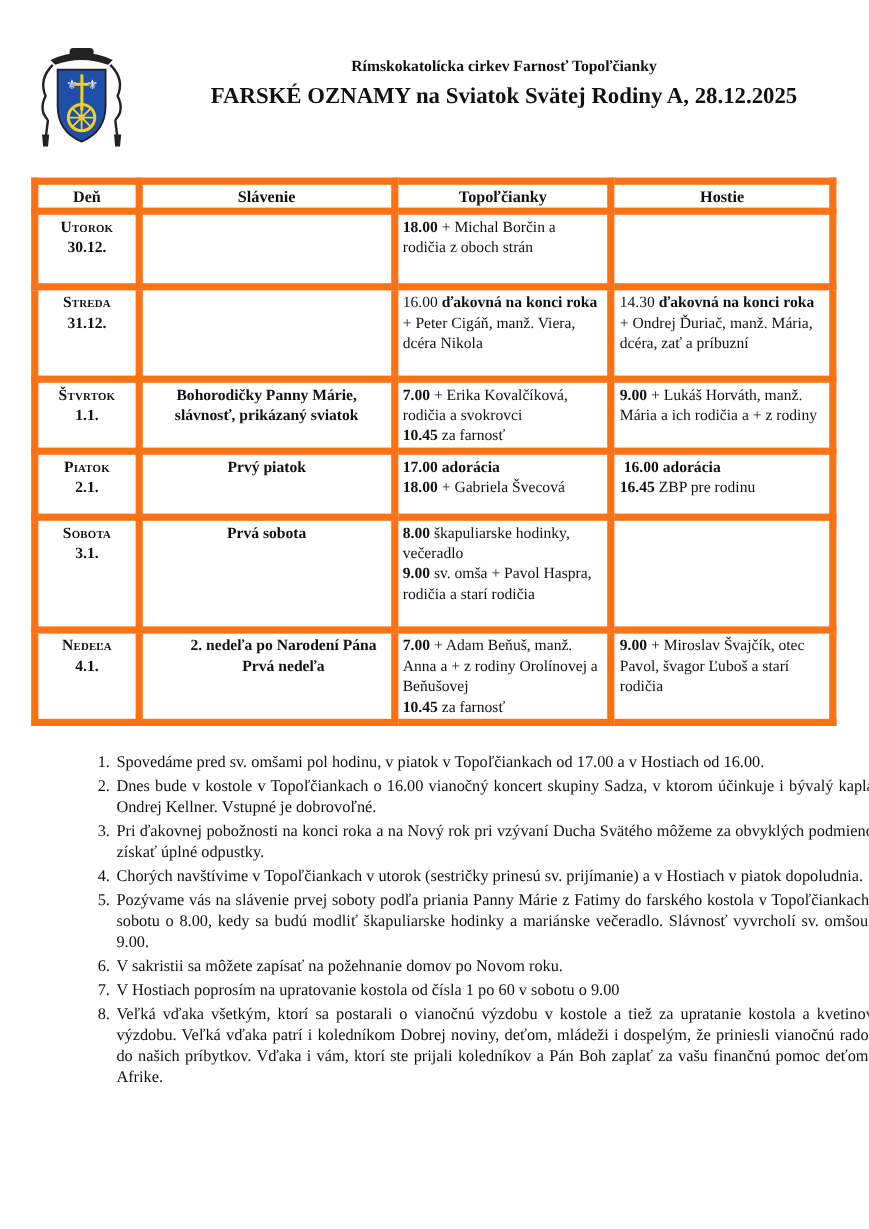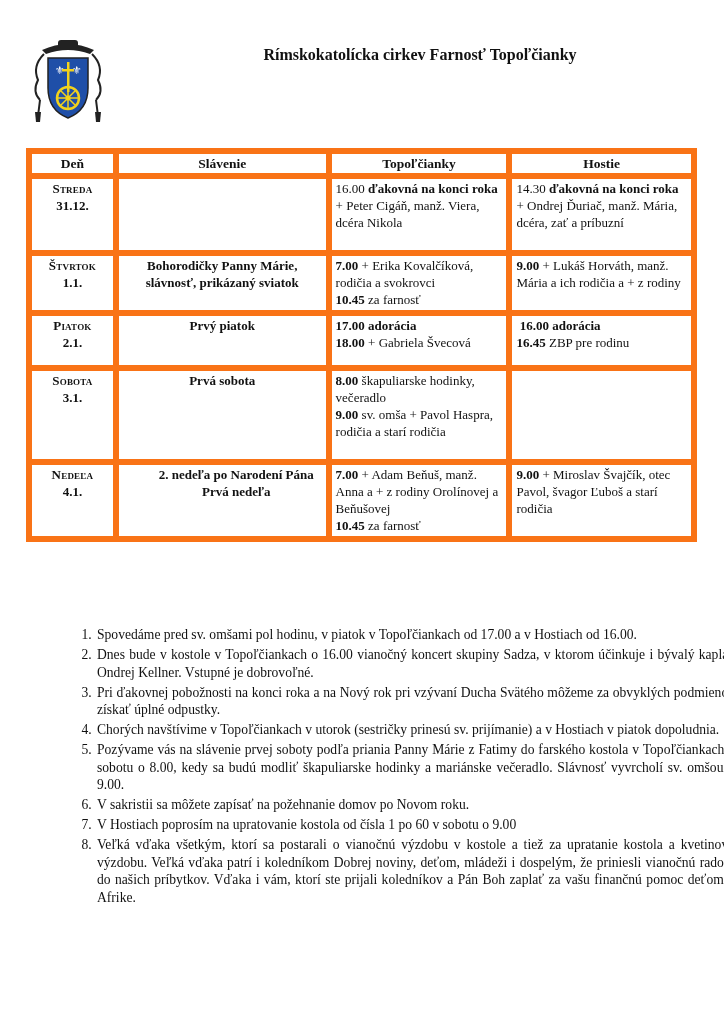--- a/index.html
+++ b/index.html
@@ -1,20 +1,20 @@
 <!DOCTYPE html>
 <html><head>
 <meta charset="utf-8">
 <style>
   html, body { margin: 0; padding: 0; background: #ffffff; }
   body { width: 724px; height: 1024px; position: relative; overflow: hidden;
          font-family: "Liberation Serif", "DejaVu Serif", serif; color: #111; }
   .crest { position: absolute; left: 28px; top: 36px; width: 80px; height: 90px; }
   .title-block { position: absolute; left: 140px; top: 42px; width: 560px; text-align: center; }
-  .title-line1 { font-size: 16px; font-weight: bold; line-height: 26px; }
+  .title-line1 { font-size: 13px; font-weight: bold; line-height: 26px; }
   .title-line2 { font-size: 19px; font-weight: bold; line-height: 26px; }
 
   table.sched { position: absolute; left: 26px; top: 148px; width: 671px;
                 border-collapse: collapse; font-size: 13px; line-height: 17px; }
   table.sched th, table.sched td { border: 6px solid #f97316; vertical-align: top; padding: 1px 4px 2px 4px; }
   table.sched th { font-weight: bold; text-align: center; font-size: 13.5px; padding: 1px 4px; }
   .col-day { width: 77px; text-align: center; }
   .col-cel { width: 190px; text-align: center; font-weight: bold; margin-top: 35px; }
   .col-top { width: 182px; }
   .col-hos { width: 190px; margin-top: 24px; }
@@ -58,34 +58,46 @@
     <rect x="34" y="33" width="12" height="2.5" fill="#f2d21b"></rect>
 
     <circle cx="40" cy="62" r="11" fill="none" stroke="#f2d21b" stroke-width="2.5"></circle>
     <circle cx="40" cy="62" r="2.5" fill="#f2d21b"></circle>
     <path d="M40 51 L40 73 M29 62 L51 62 M32 54 L48 70 M48 54 L32 70" stroke="#f2d21b" stroke-width="1.5"></path>
   </svg>
 </div>
 
 <div class="title-block">
   <div class="title-line1">Rímskokatolícka cirkev Farnosť Topoľčianky</div>
+  <div class="title-line2">FARSKÉ OZNAMY na Sviatok Svätej Rodiny A, 28.12.2025</div>
 </div>
 
 <table class="sched">
   <thead>
     <tr>
       <th class="col-day">Deň</th>
       <th class="col-cel">Slávenie</th>
       <th class="col-top">Topoľčianky</th>
       <th class="col-hos">Hostie</th>
     </tr>
   </thead>
   <tbody>
 
 
+    <tr class="r2">
+      <td class="col-day">
+        <div class="dayname">Utorok</div>
+        <div class="daydate">30.12.</div>
+      </td>
+      <td class="col-cel"></td>
+      <td class="col-top">
+        <span class="b">18.00</span><span> + Michal Borčin a rodičia z oboch strán</span>
+      </td>
+      <td class="col-hos"></td>
+    </tr>
 
     <tr class="r3">
       <td class="col-day">
         <div class="dayname">Streda</div>
         <div class="daydate">31.12.</div>
       </td>
       <td class="col-cel"></td>
       <td class="col-top">
         <span>16.00 </span><span class="b">ďakovná na konci roka</span><span> + Peter Cigáň, manž. Viera, dcéra Nikola</span>
       </td>

